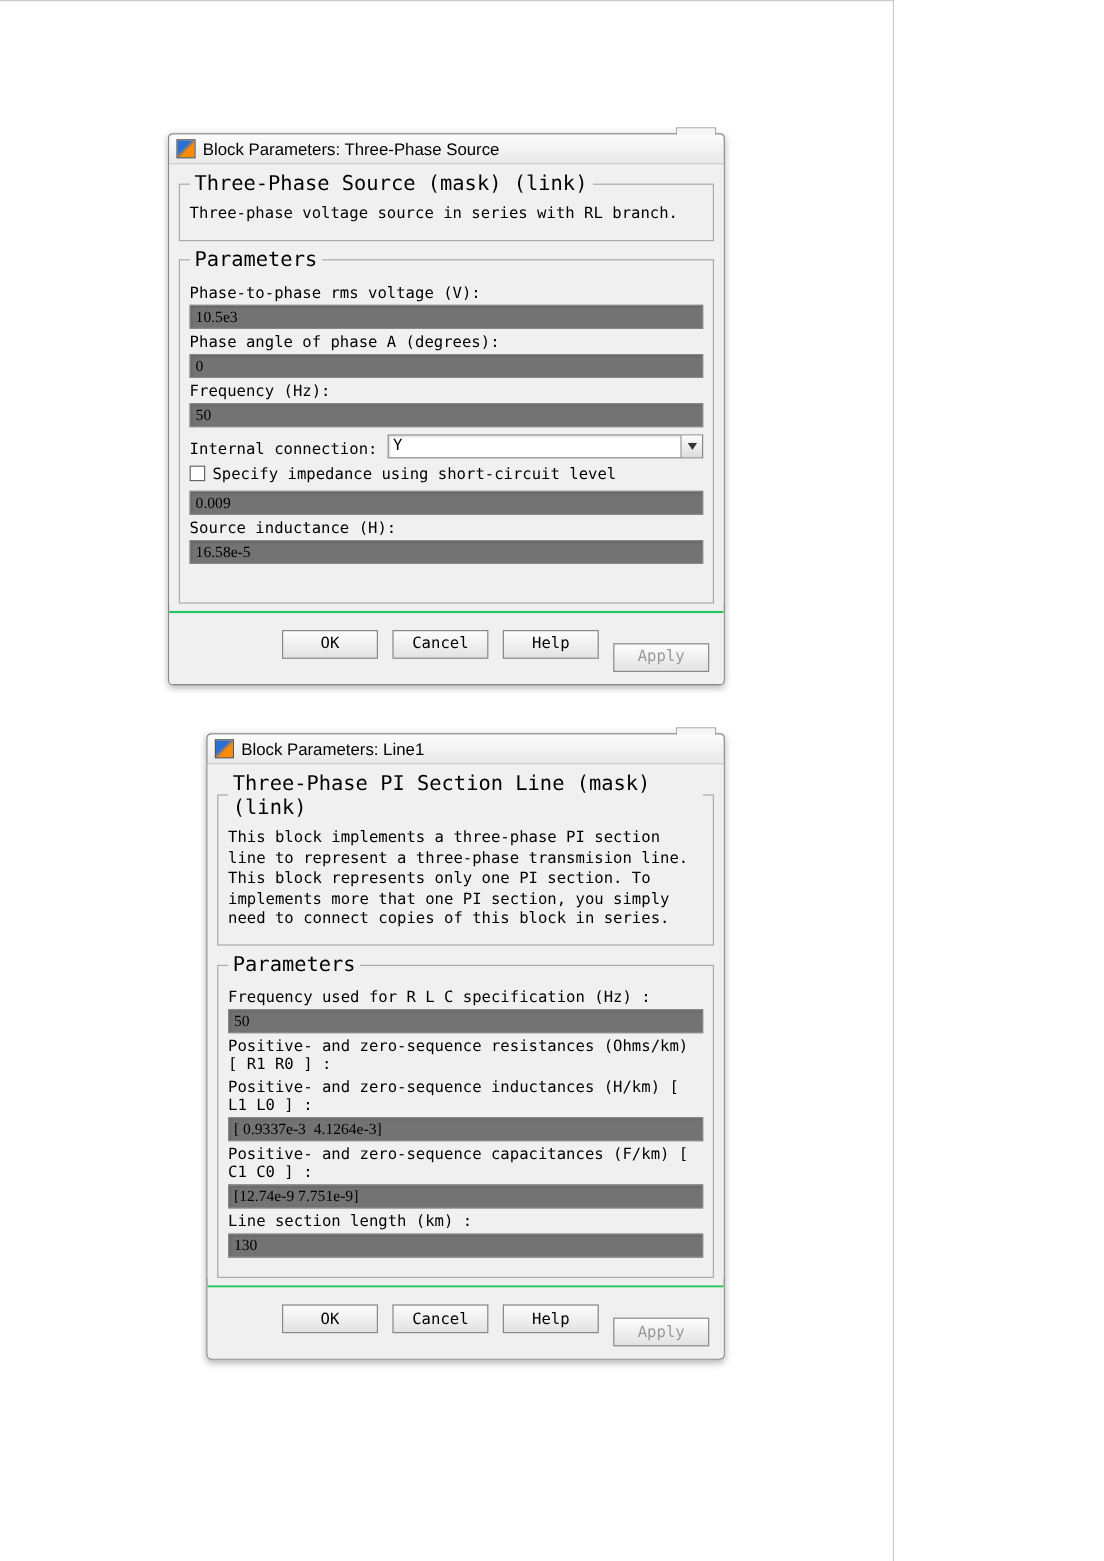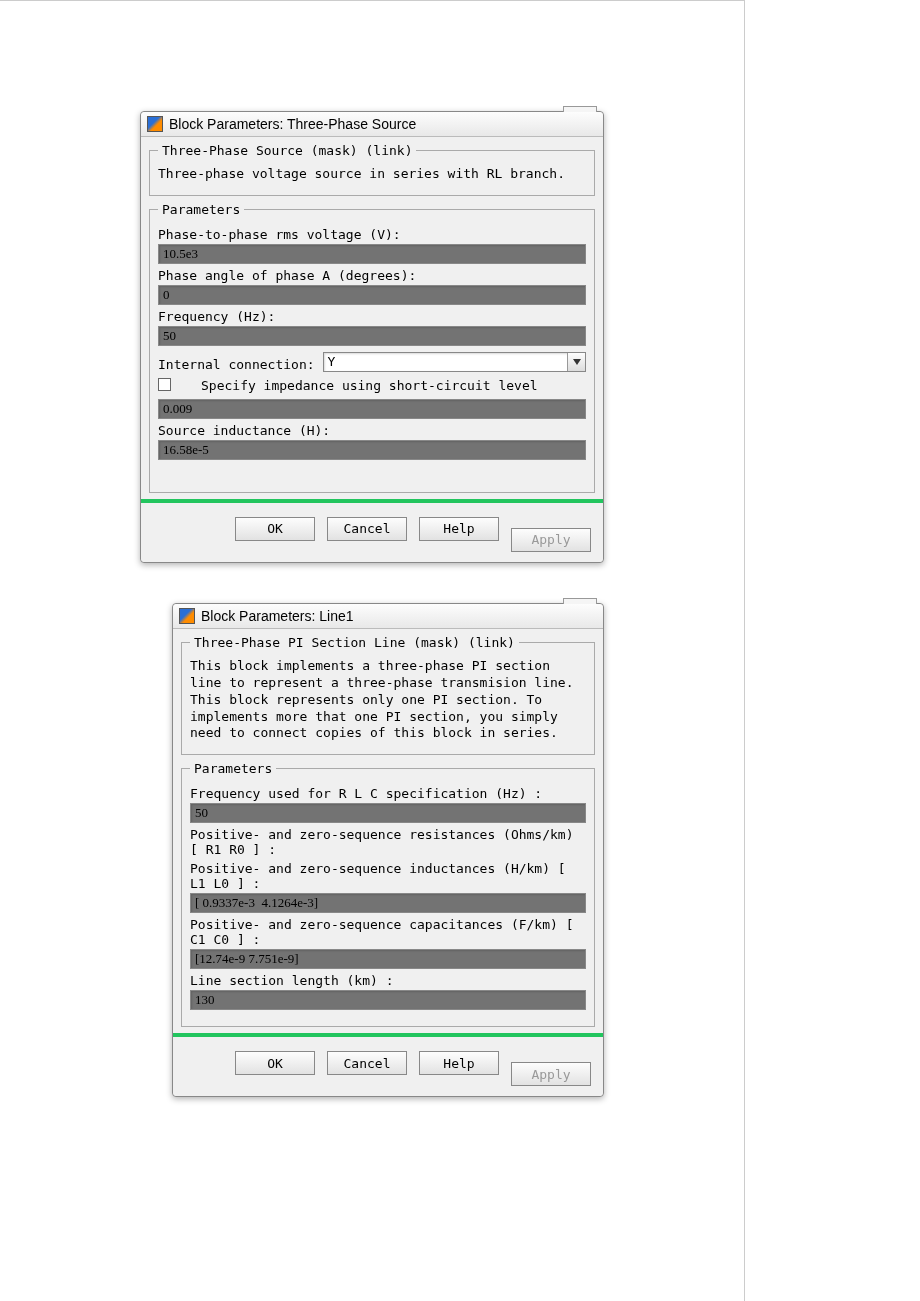--- a/index.html
+++ b/index.html
@@ -65,21 +65,21 @@
       padding: 6px 8px 0 8px;
       background: #f0f0f0;
     }
     fieldset {
       border: 1px solid #aaa;
       margin: 0 0 6px 0;
       padding: 6px 8px 8px 8px;
     }
     legend {
       padding: 0 4px;
-      font-size: 13px;
+      font-size: 17px;
     }
     .desc {
       margin: 2px 0 4px 0;
       line-height: 1.3;
     }
     .field-label {
       margin: 4px 0 2px 0;
     }
     input[type="text"] {
       width: 100%;
@@ -118,35 +118,34 @@
       border-left: 1px solid #999;
       background: linear-gradient(#fdfdfd, #dcdcdc);
       display: flex;
       align-items: center;
       justify-content: center;
     }
     .select-arrow svg { display:block; }
     .checkbox-row {
       display: flex;
       margin: 6px 0;
-      gap: 24px;
     }
     .chk {
       width: 13px;
       height: 13px;
       border: 1px solid #666;
       background: #fff;
       margin-right: 6px;
     }
     .button-row {
       display: flex;
       justify-content: flex-end;
       gap: 12px;
       padding: 14px 12px 10px 12px;
-      border-top: 4px solid #22c55e;
+      border-top: 2px solid #22c55e;
       background: #f0f0f0;
       border-radius: 0 0 4px 4px;
     }
     .btn {
       min-width: 80px;
       height: 24px;
       border: 1px solid #888;
       background: linear-gradient(#fdfdfd, #e2e2e2);
       font-size: 13px;
       cursor: pointer;

